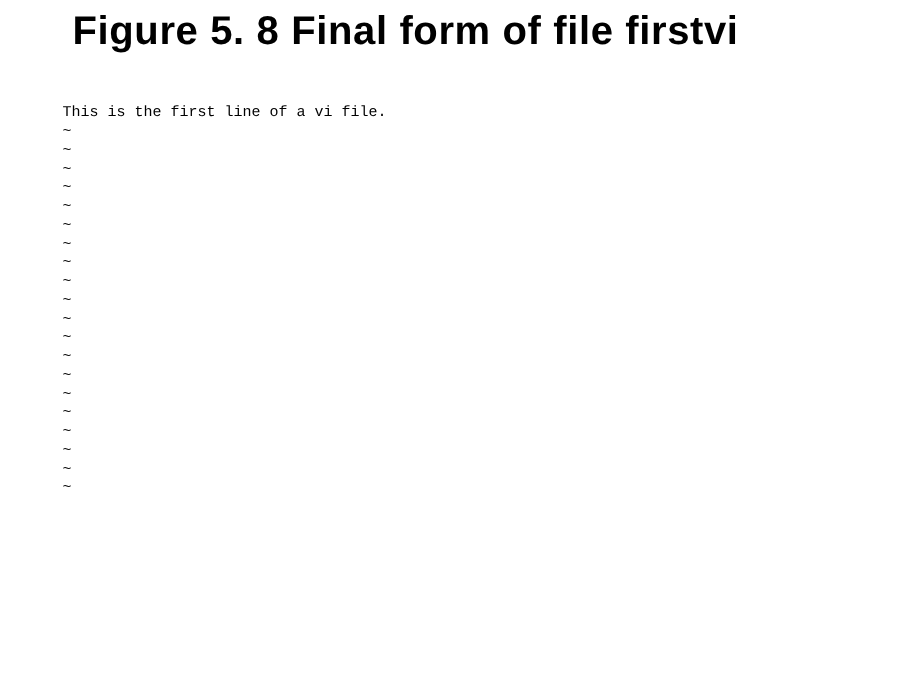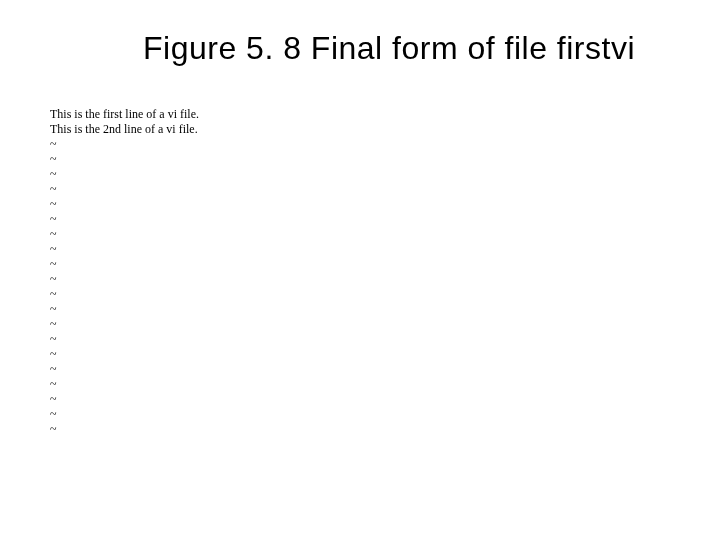--- a/index.html
+++ b/index.html
@@ -10,45 +10,42 @@
     body {
       width: 720px;
       height: 540px;
       background: #ffffff;
       font-family: Arial, Helvetica, sans-serif;
       color: #000000;
       overflow: hidden;
     }
     .title {
       font-size: 32px;
-      font-weight: normal;
-      padding: 30px 0 0 58px;
+      font-weight: bold;
+      padding: 6px 0 0 58px;
       letter-spacing: 0.5px;
-      text-align: center;
     }
     .terminal {
       margin: 40px 0 0 50px;
       font-family: "Courier New", Courier, monospace;
       font-size: 12px;
       line-height: 15px;
       color: #000000;
     }
     .terminal .line {
       white-space: pre;
-      font-family: Liberation Serif, serif;
     }
   </style>
 </head>
 <body>
 
 <div class="title">Figure 5. 8  Final form of file firstvi</div>
 
 <div class="terminal">
   <div class="line">This is the first line of a vi file.</div>
-  <div class="line">This is the 2nd line of a vi file.</div>
   <div class="line">~</div>
   <div class="line">~</div>
   <div class="line">~</div>
   <div class="line">~</div>
   <div class="line">~</div>
   <div class="line">~</div>
   <div class="line">~</div>
   <div class="line">~</div>
   <div class="line">~</div>
   <div class="line">~</div>

